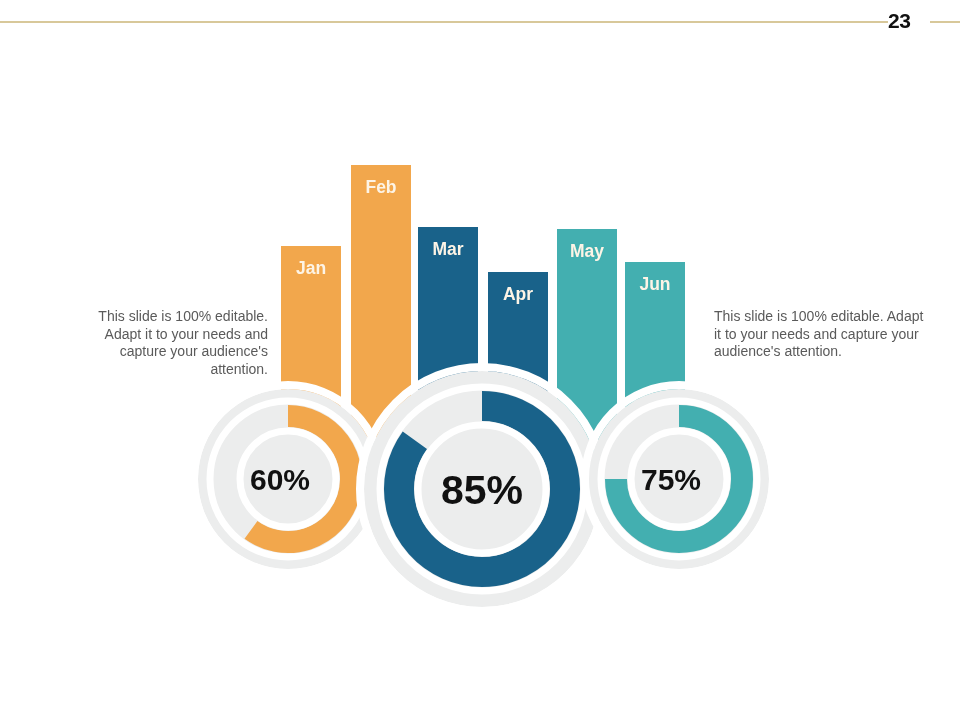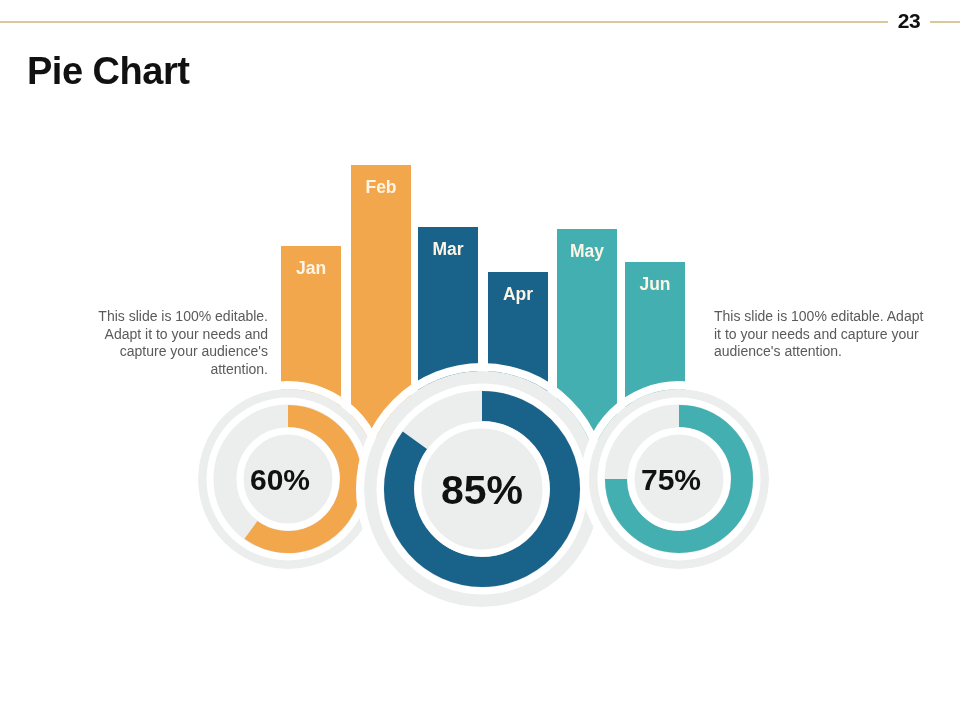--- a/index.html
+++ b/index.html
@@ -35,21 +35,20 @@
     top: 21px;
     width: 30px;
     height: 2px;
     background: #d8c89a;
   }
   .page-number {
     position: absolute;
     left: 888px;
     top: 8px;
     width: 42px;
-    text-align: center;
     font-size: 21px;
     font-weight: bold;
     color: #111111;
     letter-spacing: -0.5px;
     line-height: 26px;
   }
   .slide-title {
     position: absolute;
     left: 27px;
     top: 45px;
@@ -106,21 +105,20 @@
 </head>
 <body>
 
 <div id="slide">
 
   <div class="hdr-rule-left"></div>
   <div class="hdr-rule-right"></div>
 
   <div class="page-number">23</div>
 
-  <div class="slide-title">Pie Chart</div>
 
   <div class="blurb blurb-left">This slide is 100% editable. Adapt it to your needs and capture your audience's attention.</div>
 
   <div class="blurb blurb-right">This slide is 100% editable. Adapt it to your needs and capture your audience's attention.</div>
 
   <div id="stage">
     <svg width="960" height="720" viewBox="0 0 960 720">
       <g id="bars-layer">
           <path d="M 281 246 L 341 246 L 341 440 L 311 466 L 281 440 Z" fill="#f2a74c"></path>
           <path d="M 351 165 L 411 165 L 411 440 L 381 466 L 351 440 Z" fill="#f2a74c"></path>

